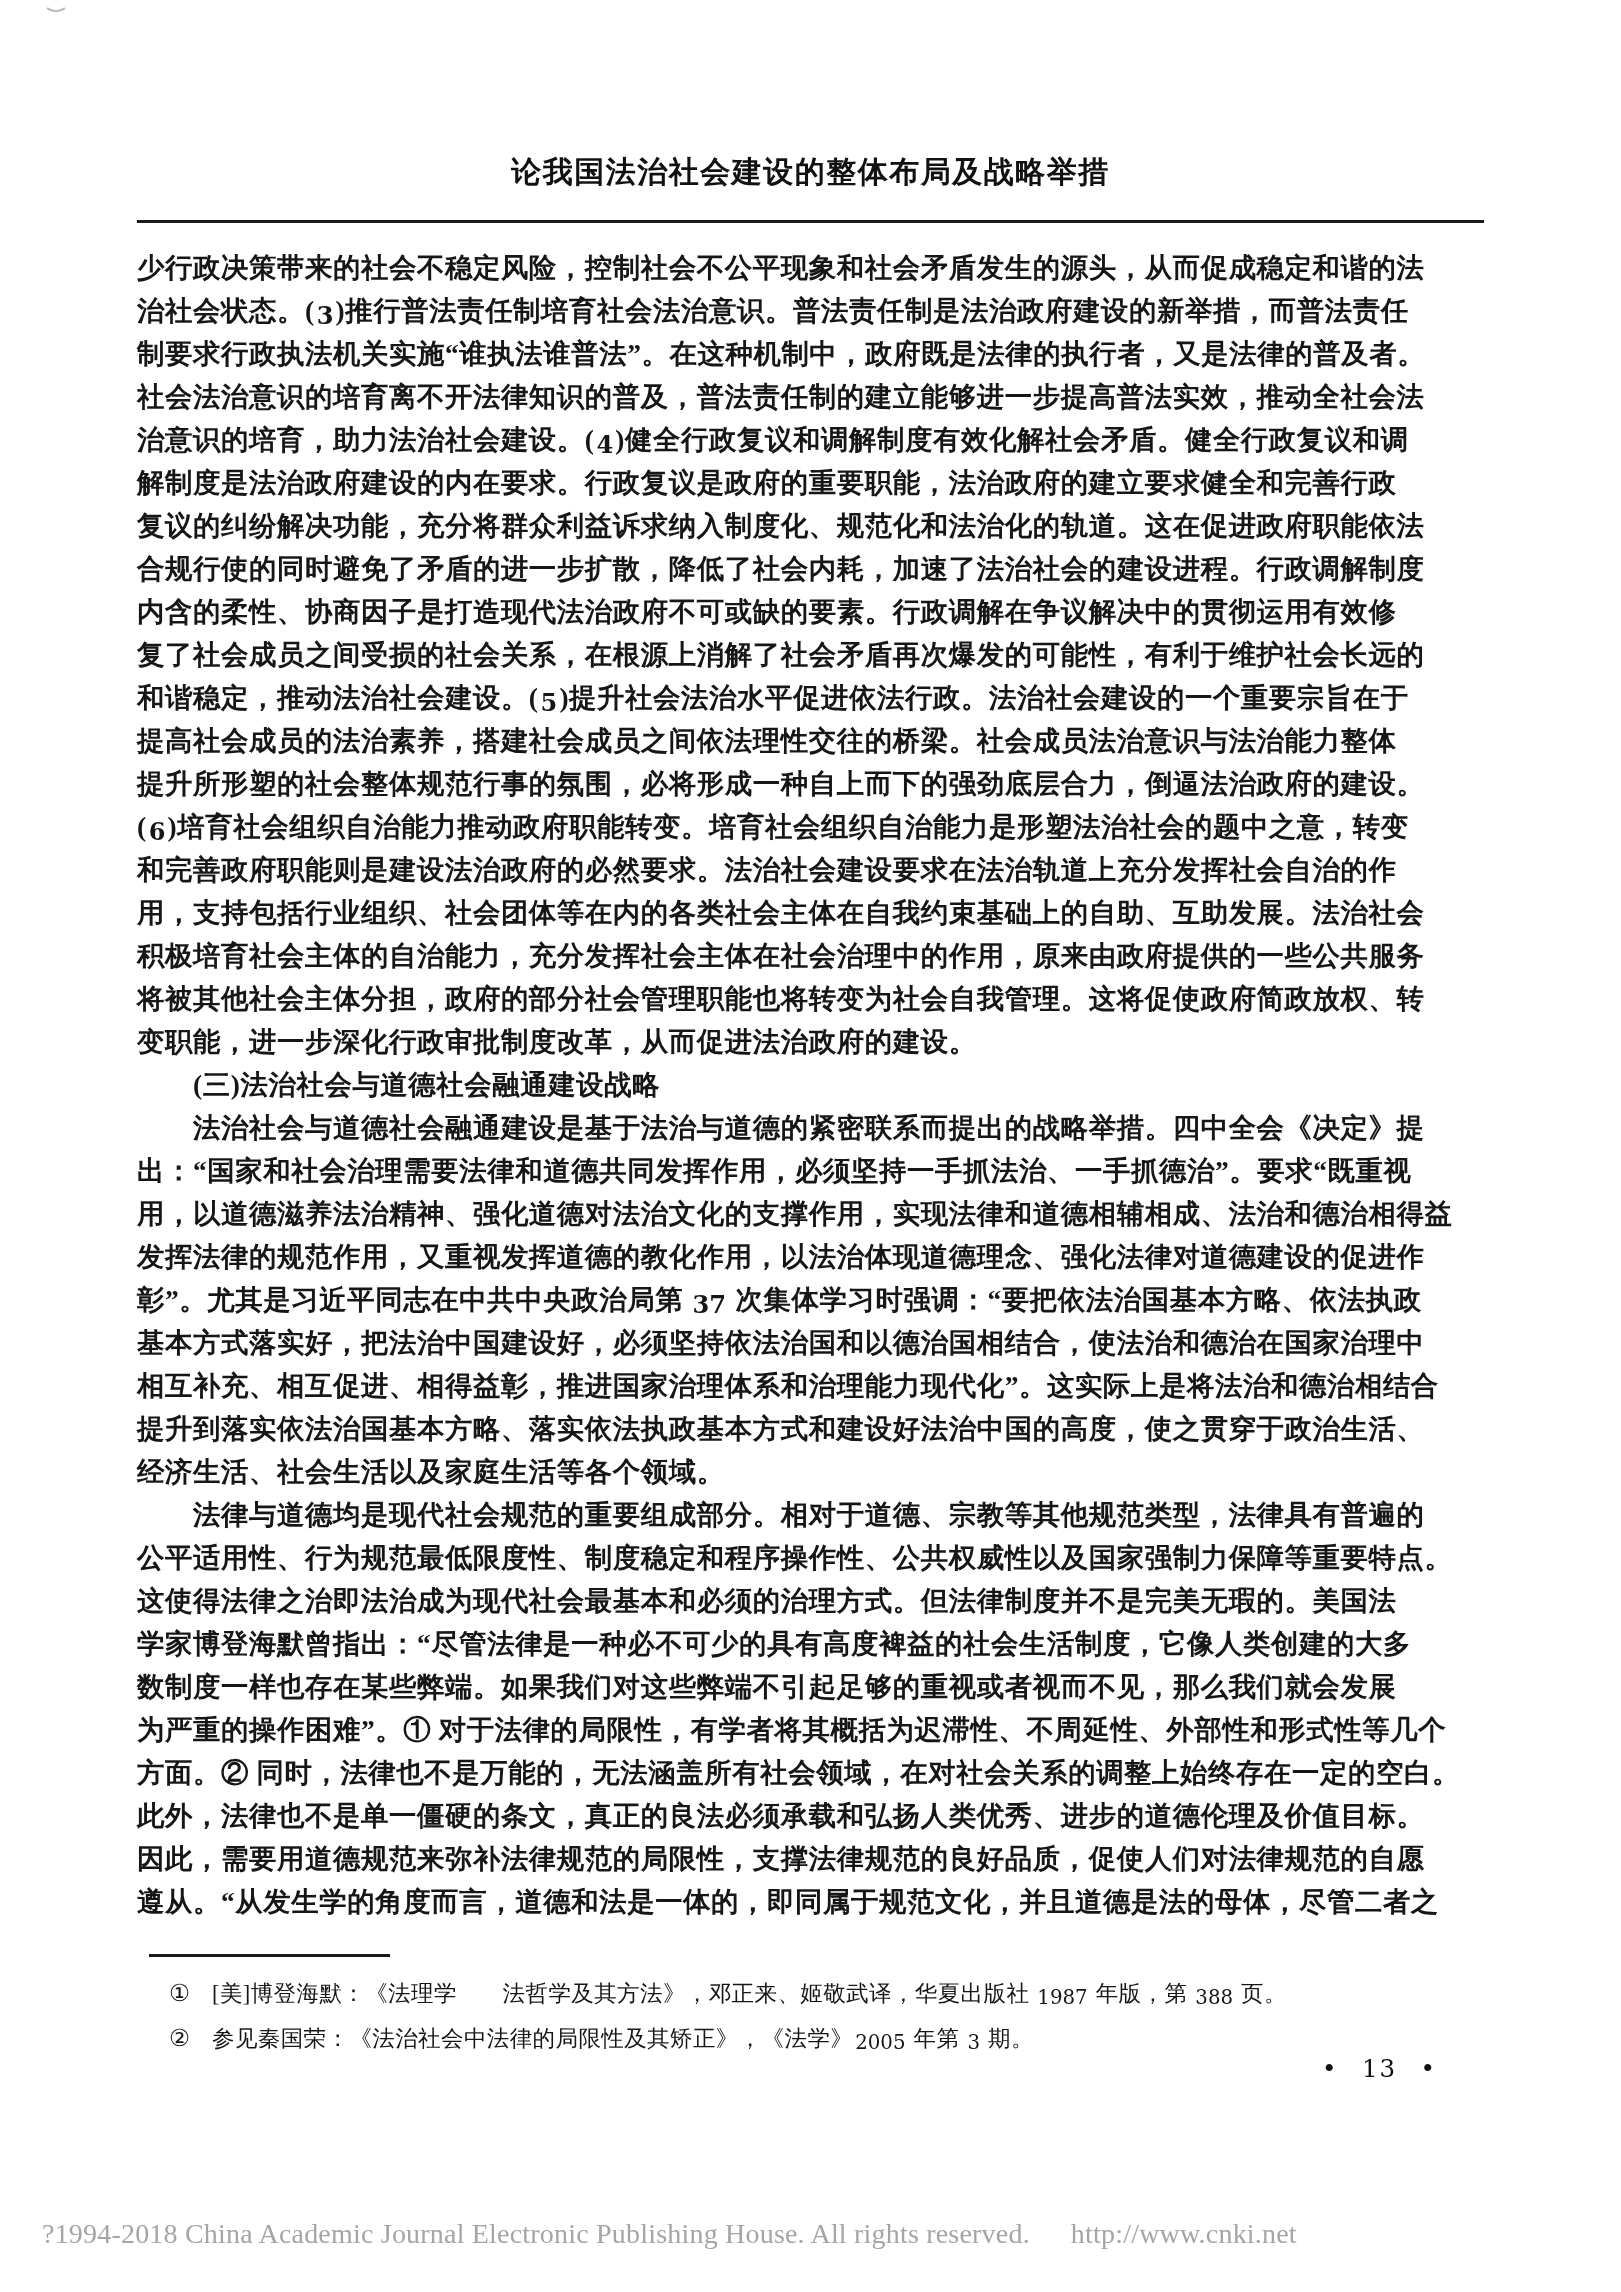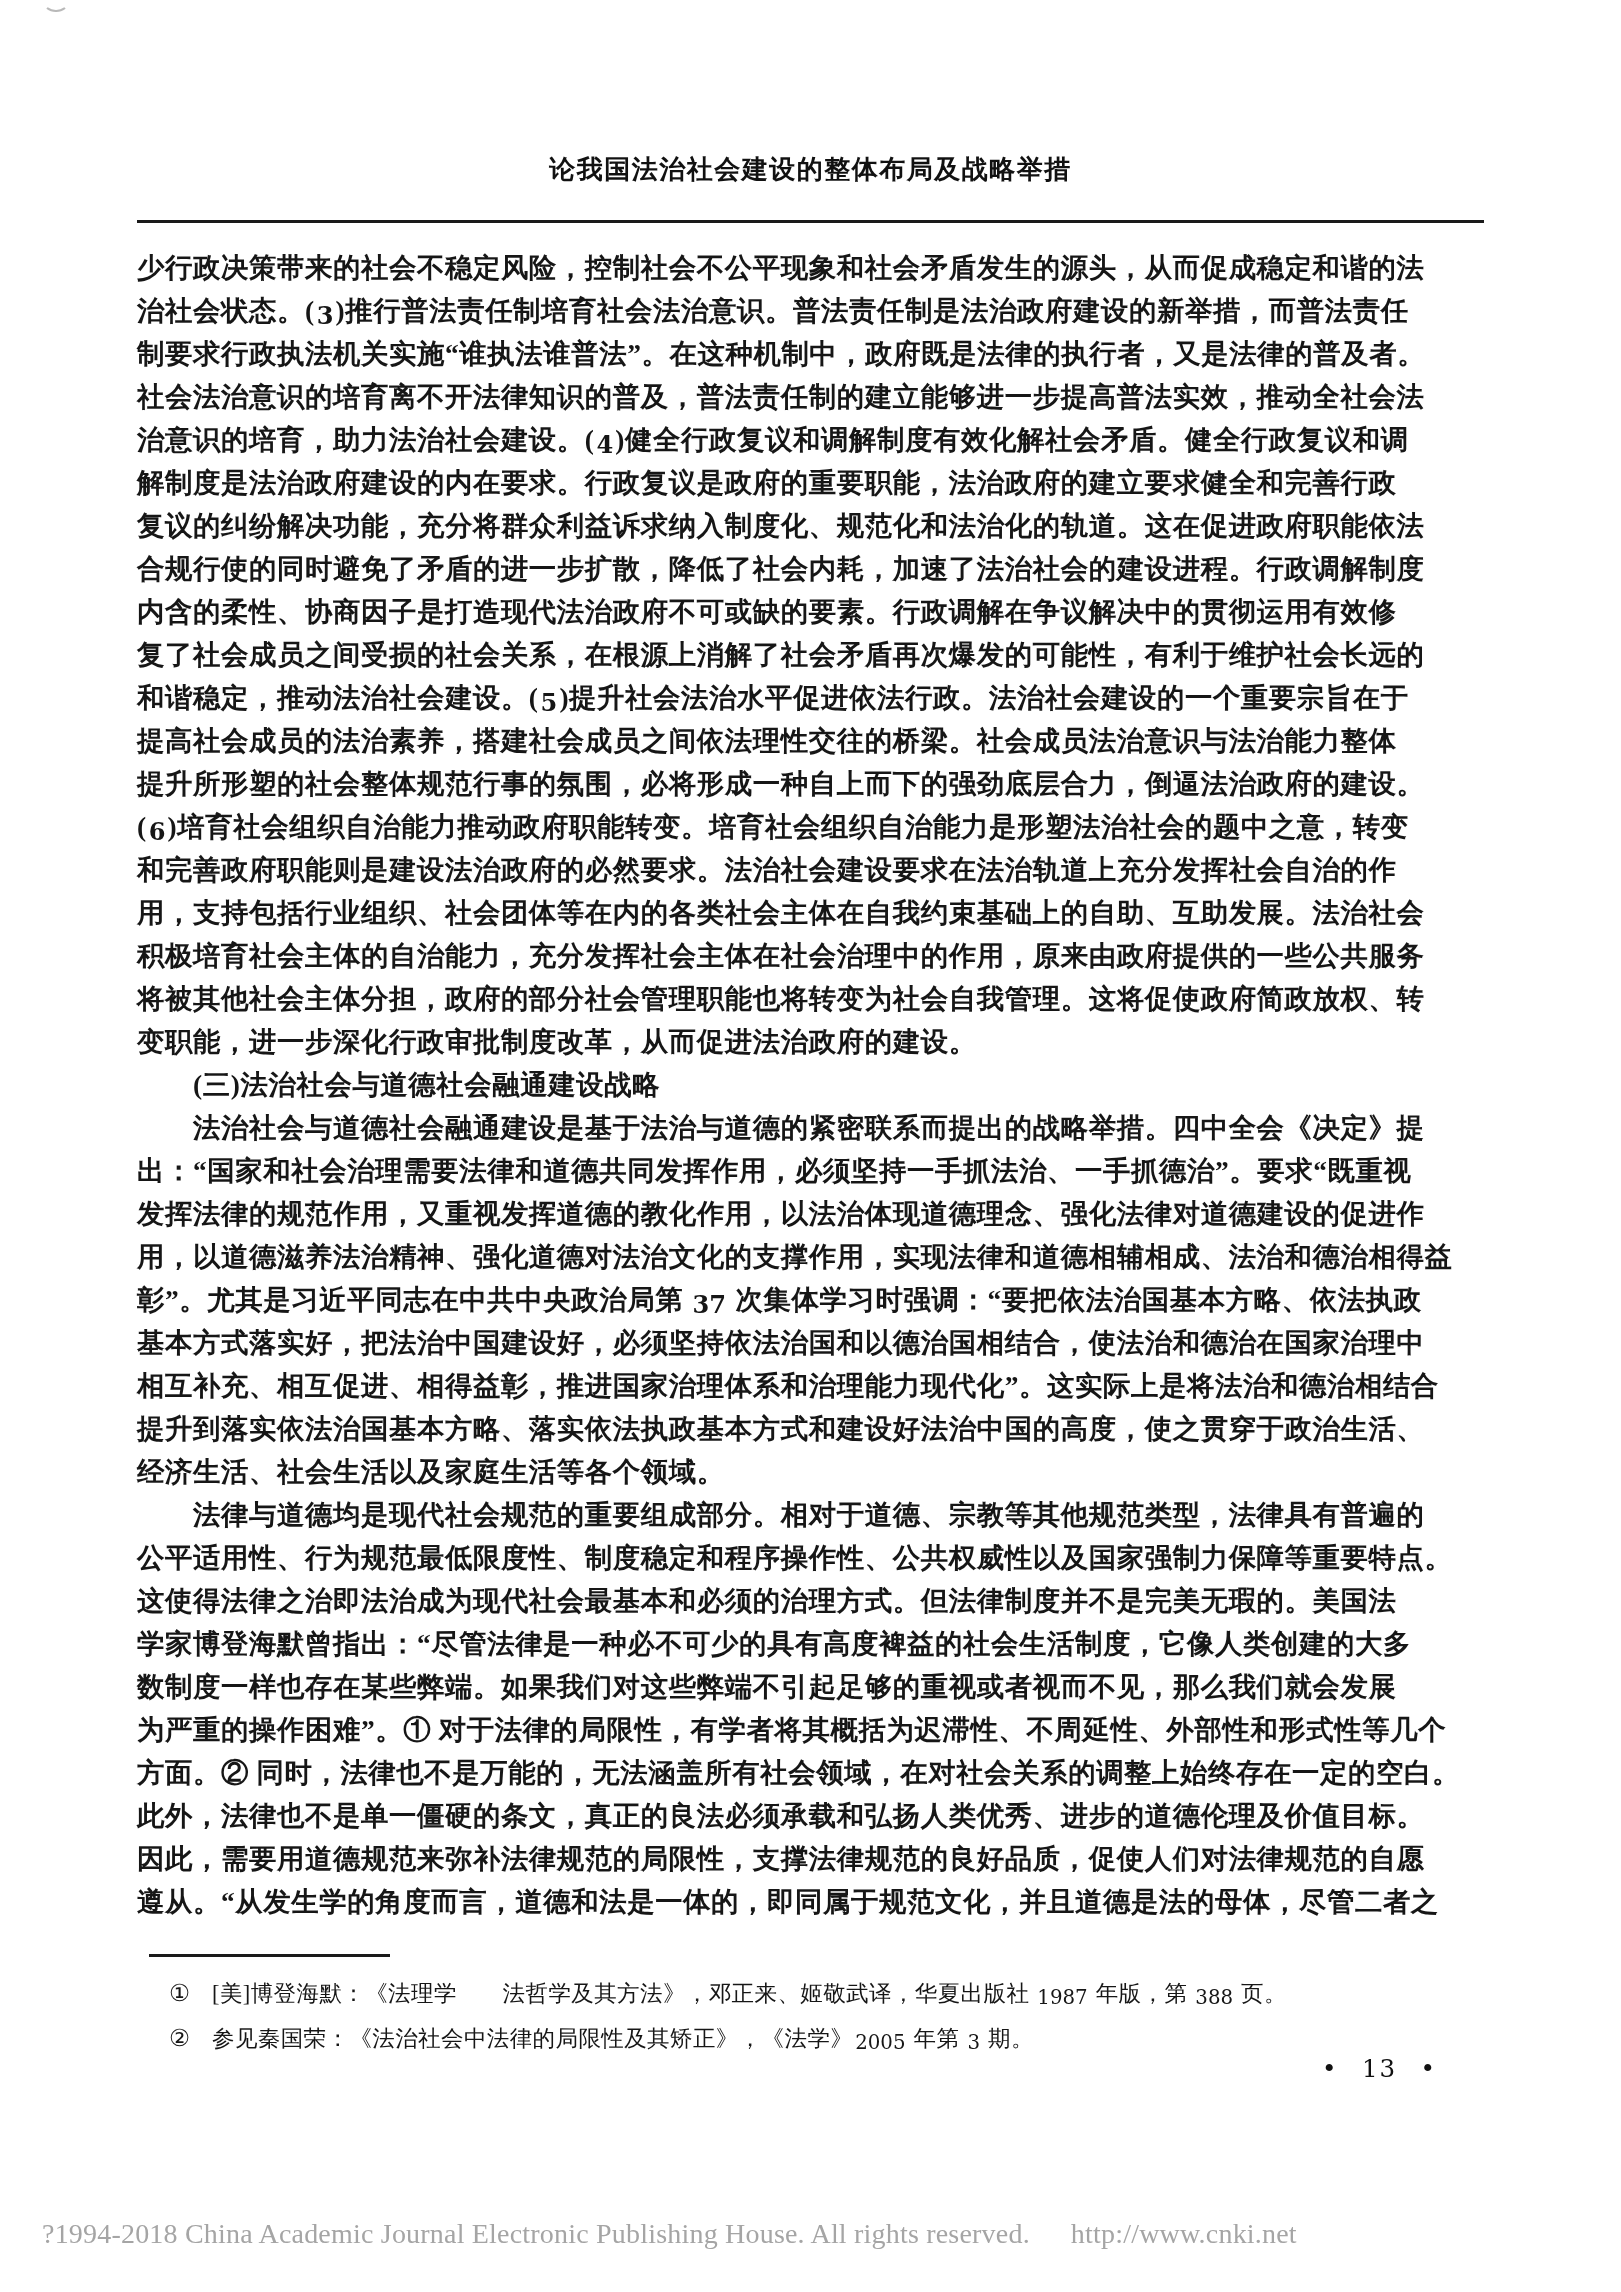--- a/index.html
+++ b/index.html
@@ -13,21 +13,21 @@
   }
   .corner-artifact{
     position:absolute;left:43px;top:-8.8px;width:21.6px;height:16.7px;
     border:2.9px solid #b9b9b9;border-radius:50%;
     border-top-color:transparent;border-left-color:transparent;border-right-color:transparent;
   }
   .title{
     position:absolute;left:0;top:152px;width:100%;
     text-align:center;
     font-family:"Liberation Sans","DejaVu Sans",sans-serif;
-    font-weight:700;font-size:26px;letter-spacing:1.5px;
+    font-weight:700;font-size:30px;letter-spacing:1.5px;
     color:#111;
   }
   .title-divider{
     position:absolute;left:137px;top:220px;width:1347px;height:2.9px;background:#1a1a1a;
   }
   .bodytext{
     position:absolute;left:137px;top:247px;width:1360px;
     font-size:27.4px;line-height:43px;letter-spacing:0.6px;
     text-align:justify;
     font-weight:bold;
@@ -88,22 +88,22 @@
     <div class="line">提升所形塑的社会整体规范行事的氛围，必将形成一种自上而下的强劲底层合力，倒逼法治政府的建设。</div>
     <div class="line">(<span class="num">6</span>)培育社会组织自治能力推动政府职能转变。培育社会组织自治能力是形塑法治社会的题中之意，转变</div>
     <div class="line">和完善政府职能则是建设法治政府的必然要求。法治社会建设要求在法治轨道上充分发挥社会自治的作</div>
     <div class="line">用，支持包括行业组织、社会团体等在内的各类社会主体在自我约束基础上的自助、互助发展。法治社会</div>
     <div class="line">积极培育社会主体的自治能力，充分发挥社会主体在社会治理中的作用，原来由政府提供的一些公共服务</div>
     <div class="line">将被其他社会主体分担，政府的部分社会管理职能也将转变为社会自我管理。这将促使政府简政放权、转</div>
     <div class="line">变职能，进一步深化行政审批制度改革，从而促进法治政府的建设。</div>
     <div class="line">　　(三)法治社会与道德社会融通建设战略</div>
     <div class="line">　　法治社会与道德社会融通建设是基于法治与道德的紧密联系而提出的战略举措。四中全会《决定》提</div>
     <div class="line">出：“国家和社会治理需要法律和道德共同发挥作用，必须坚持一手抓法治、一手抓德治”。要求“既重视</div>
+    <div class="line">用，以道德滋养法治精神、强化道德对法治文化的支撑作用，实现法律和道德相辅相成、法治和德治相得益</div>
     <div class="line">发挥法律的规范作用，又重视发挥道德的教化作用，以法治体现道德理念、强化法律对道德建设的促进作</div>
-    <div class="line">用，以道德滋养法治精神、强化道德对法治文化的支撑作用，实现法律和道德相辅相成、法治和德治相得益</div>
     <div class="line">彰”。尤其是习近平同志在中共中央政治局第 <span class="num">37</span> 次集体学习时强调：“要把依法治国基本方略、依法执政</div>
     <div class="line">基本方式落实好，把法治中国建设好，必须坚持依法治国和以德治国相结合，使法治和德治在国家治理中</div>
     <div class="line">相互补充、相互促进、相得益彰，推进国家治理体系和治理能力现代化”。这实际上是将法治和德治相结合</div>
     <div class="line">提升到落实依法治国基本方略、落实依法执政基本方式和建设好法治中国的高度，使之贯穿于政治生活、</div>
     <div class="line">经济生活、社会生活以及家庭生活等各个领域。</div>
     <div class="line">　　法律与道德均是现代社会规范的重要组成部分。相对于道德、宗教等其他规范类型，法律具有普遍的</div>
     <div class="line">公平适用性、行为规范最低限度性、制度稳定和程序操作性、公共权威性以及国家强制力保障等重要特点。</div>
     <div class="line">这使得法律之治即法治成为现代社会最基本和必须的治理方式。但法律制度并不是完美无瑕的。美国法</div>
     <div class="line">学家博登海默曾指出：“尽管法律是一种必不可少的具有高度裨益的社会生活制度，它像人类创建的大多</div>
     <div class="line">数制度一样也存在某些弊端。如果我们对这些弊端不引起足够的重视或者视而不见，那么我们就会发展</div>

